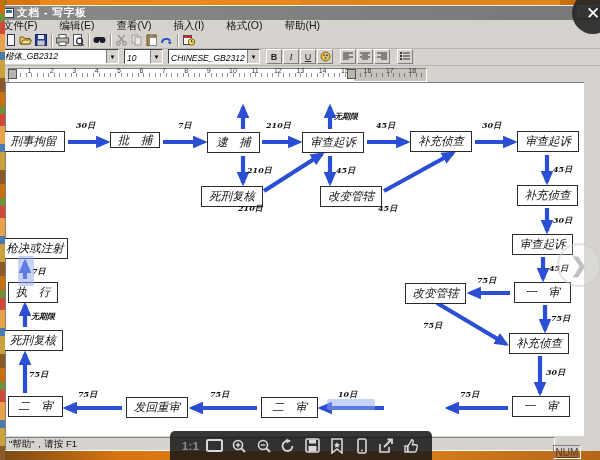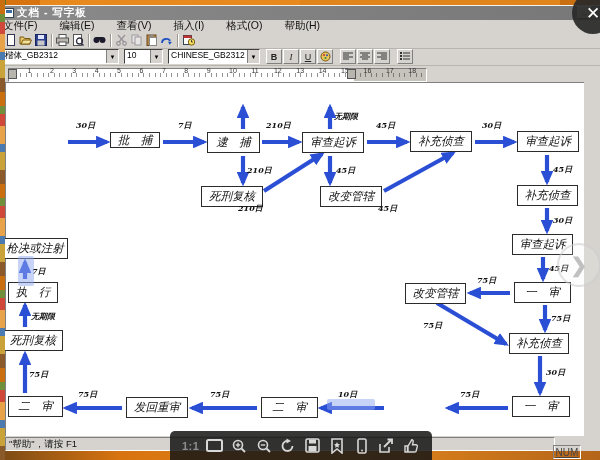--- a/index.html
+++ b/index.html
@@ -32,21 +32,21 @@
   .menu-item{padding:0 8px 0 2px;margin-right:12px;white-space:nowrap;}
   
   #toolbar{position:absolute;left:1px;top:27px;right:1px;height:16px;display:flex;align-items:center;
     border-bottom:1px solid #b8b5ae;padding-left:2px;}
   .tbtn{width:15px;height:13px;display:flex;align-items:center;justify-content:center;}
   .tsep{width:6px;height:13px;border-left:1px solid #9a978f;border-right:1px solid #fff;margin:0 2px 0 3px;width:0;}
   .dim{opacity:.45;}
   #formatbar{position:absolute;left:1px;top:43px;right:1px;height:17px;display:flex;align-items:center;
     border-bottom:1px solid #b8b5ae;padding-left:1px;font-size:9px;}
   .combo{height:13px;background:#fff;border:1px solid;border-color:#404040 #fff #fff #404040;
-    display:flex;align-items:flex-start;position:relative;font-size:8.5px;padding-left:2px;color:#000;white-space:nowrap;overflow:hidden;}
+    display:flex;align-items:flex-end;position:relative;font-size:8.5px;padding-left:2px;color:#000;white-space:nowrap;overflow:hidden;font-style:italic;}
   .combo .arrow{position:absolute;right:0;top:0;width:11px;height:100%;background:#d6d3ce;
     border-left:1px solid #808080;display:flex;align-items:center;justify-content:center;font-size:6px;color:#000;}
   .fbtn{width:14px;height:13px;margin-left:1px;background:#d6d3ce;border:1px solid #d6d3ce;
     display:flex;align-items:center;justify-content:center;font-size:9px;color:#222;}
   .fbtn.raised{border-color:#fff #808080 #808080 #fff;}
   
   #rulerrow{position:absolute;left:1px;top:60px;right:1px;height:17px;}
   #ruler-white{position:absolute;left:7px;top:3px;width:346px;height:12px;background:#fff;
     border:1px solid;border-color:#808080 #fff #fff #808080;}
   #ruler-grey{position:absolute;left:353px;top:3px;width:72px;height:12px;background:#c6c3bc;
@@ -332,20 +332,21 @@
       <line x1="437" y1="303" x2="506" y2="344" stroke="#2b4fd4" stroke-width="4.2" marker-end="url(#ah)"></line>
       <line x1="540" y1="356" x2="540" y2="393" stroke="#2b4fd4" stroke-width="4.2" marker-end="url(#ah)"></line>
       <line x1="508" y1="408" x2="448" y2="408" stroke="#2b4fd4" stroke-width="4.2" marker-end="url(#ah)"></line>
       <line x1="384" y1="408" x2="321" y2="408" stroke="#2b4fd4" stroke-width="4.2" marker-end="url(#ah)"></line>
       <line x1="257" y1="408" x2="192" y2="408" stroke="#2b4fd4" stroke-width="4.2" marker-end="url(#ah)"></line>
       <line x1="122" y1="408" x2="66" y2="408" stroke="#2b4fd4" stroke-width="4.2" marker-end="url(#ah)"></line>
       <line x1="25" y1="393" x2="25" y2="354" stroke="#2b4fd4" stroke-width="4.2" marker-end="url(#ah)"></line>
       <line x1="25" y1="327" x2="25" y2="305" stroke="#2b4fd4" stroke-width="4.2" marker-end="url(#ah)"></line>
       <line x1="25" y1="279" x2="25" y2="262" stroke="#2b4fd4" stroke-width="4.2" marker-end="url(#ah)"></line>
     </svg>
+    <div class="node" style="left: 2px; top: 131px; width: 63px; height: 21px;">刑事拘留</div>
     <div class="node" style="left: 110px; top: 132px; width: 50px; height: 16px;">批　捕</div>
     <div class="node" style="left: 207px; top: 132px; width: 53px; height: 21px;">逮　捕</div>
     <div class="node" style="left: 302px; top: 132px; width: 62px; height: 21px;">审查起诉</div>
     <div class="node" style="left: 410px; top: 131px; width: 62px; height: 21px;">补充侦查</div>
     <div class="node" style="left: 517px; top: 131px; width: 62px; height: 21px;">审查起诉</div>
     <div class="node" style="left: 201px; top: 186px; width: 62px; height: 21px;">死刑复核</div>
     <div class="node" style="left: 320px; top: 186px; width: 62px; height: 21px;">改变管辖</div>
     <div class="node" style="left: 517px; top: 185px; width: 61px; height: 21px;">补充侦查</div>
     <div class="node" style="left: 512px; top: 234px; width: 61px; height: 21px;">审查起诉</div>
     <div class="node" style="left: 514px; top: 282px; width: 57px; height: 21px;">一　审</div>

